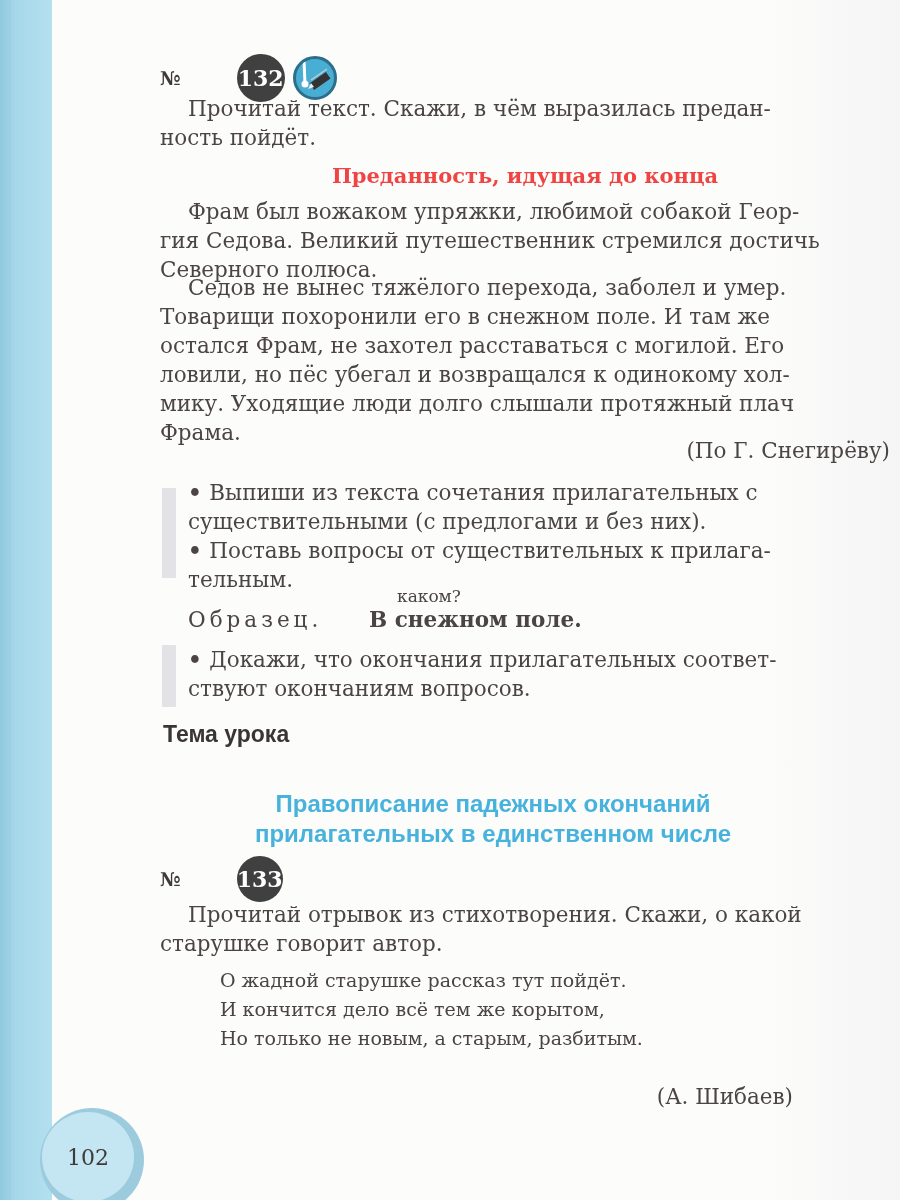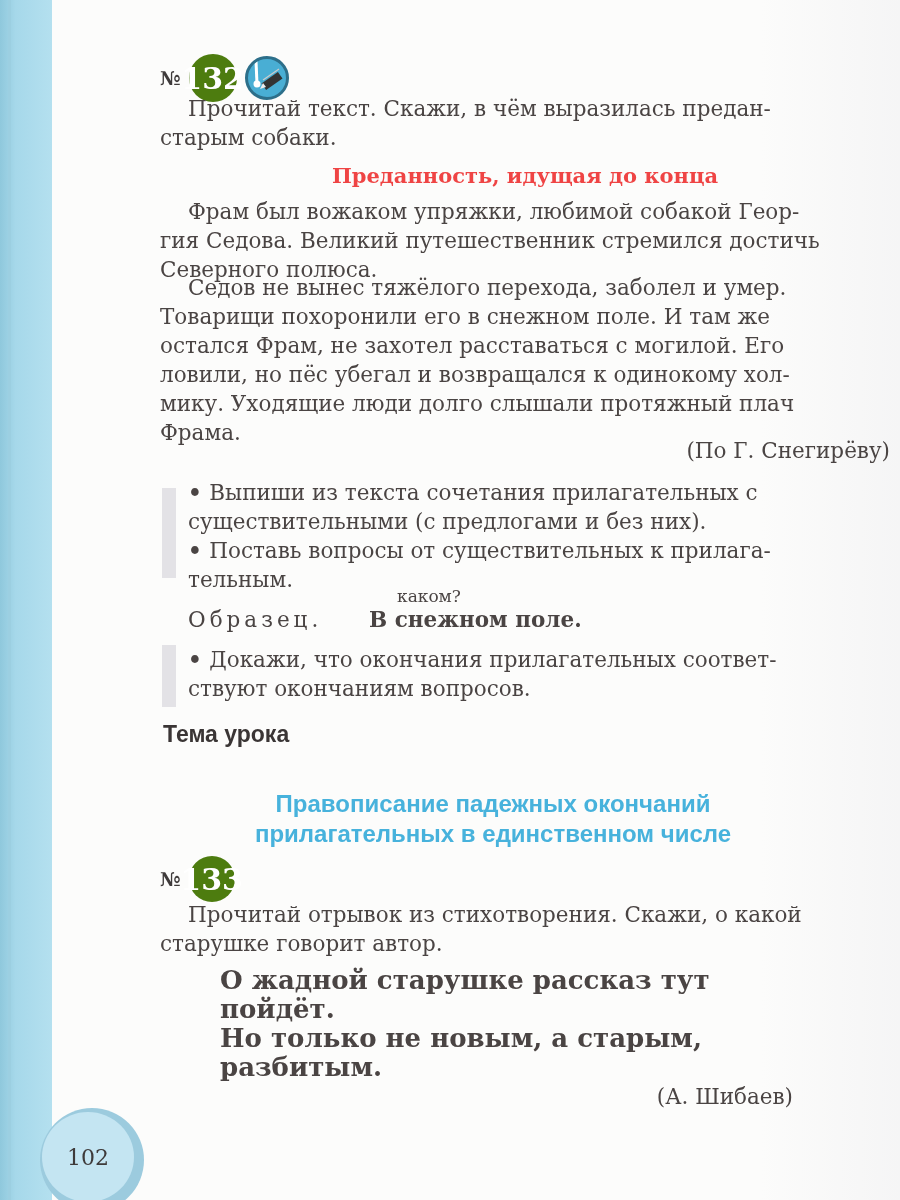--- a/index.html
+++ b/index.html
@@ -23,40 +23,41 @@
   }
   .ghost {
     position: absolute; right: 0; top: 0; width: 140px; height: 1200px;
     background: linear-gradient(90deg, rgba(255,255,255,0) 0%, rgba(238,238,240,0.5) 100%);
   }
   .abs { position: absolute; }
   .ex-head { display: flex; align-items: center; }
   .num-sign { font-weight: bold; font-size: 19px; color: #3e3a3a; margin-right: 8px; }
   .num-badge {
     width: 48px; height: 48px; border-radius: 50%;
-    background: #4d7c0f; color: #fff; font-weight: bold; font-size: 30px;
+    background: #404040; color: #fff; font-weight: bold; font-size: 22px;
     display: flex; align-items: center; justify-content: center;
     font-family: "DejaVu Serif", serif;
+    margin-left: 48px;
   }
   .pen-icon {
     width: 44px; height: 44px; border-radius: 50%; margin-left: 8px;
     background: #49aed4; border: 3px solid #2d6f8a; box-sizing: border-box;
     position: relative; overflow: hidden;
   }
   .body-text { font-size: 21.5px; line-height: 29px; color: #4a4443; }
   .indent { text-indent: 28px; }
   .story-title { font-weight: bold; font-size: 21px; text-align: center; color: #ef4444; }
   .right { text-align: right; }
   .bullet::before { content: "• "; font-weight: bold; }
   .bar-mark { position: absolute; left: 162px; width: 14px; background: #e3e2e6; }
   .sans-head { font-family: "Liberation Sans", sans-serif; font-weight: bold; }
   .topic-label { font-size: 23px; color: #3a3535; }
   .topic-title { font-size: 24px; color: #47b2dc; line-height: 30px; }
   .sample-wide { letter-spacing: 4px; }
-  .poem { font-size: 26px; line-height: 29px; font-weight: bold; }
+  .poem { font-size: 19px; line-height: 29px; }
   .page-num-outer {
     position: absolute; left: 40px; top: 1108px; width: 104px; height: 104px; border-radius: 50%;
     background: #9ccbde;
   }
   .page-num-inner {
     position: absolute; left: 42px; top: 1112px; width: 92px; height: 90px; border-radius: 50%;
     background: #c4e5f2; display: flex; align-items: center; justify-content: center;
     font-size: 22px; color: #3e3a3a;
   }
 </style>
@@ -79,21 +80,21 @@
       <line x1="9" y1="25" x2="8" y2="2" stroke="#fff" stroke-width="3"></line>
       <rect x="14" y="18" width="20" height="8" transform="rotate(-35 24 22)" fill="#333"></rect>
       <line x1="15" y1="21" x2="31" y2="10" stroke="#ccc" stroke-width="1.2"></line>
       <polygon points="12,30 15,24 18,28" fill="#eee"></polygon>
     </svg>
   </span>
 </div>
 
 <div class="abs body-text indent" style="left:160px; top:94px; width:730px;">
   <div>Прочитай текст. Скажи, в чём выразилась предан-</div>
-  <div style="text-indent:0">старым собаки.</div>
+  <div style="text-indent:0">ность пойдёт.</div>
 </div>
 
 <div class="abs story-title" style="left:160px; top:163px; width:730px;">Преданность, идущая до конца</div>
 
 <div class="abs body-text" style="left:160px; top:197px; width:730px;">
   <div style="padding-left:28px">Фрам был вожаком упряжки, любимой собакой Геор-</div>
   <div>гия Седова. Великий путешественник стремился достичь</div>
   <div>Северного полюса.</div>
 </div>
 
@@ -144,18 +145,19 @@
   <span class="num-badge" style="width:46px;height:46px;">133</span>
 </div>
 
 <div class="abs body-text" style="left:160px; top:900px; width:740px;">
   <div style="padding-left:28px">Прочитай отрывок из стихотворения. Скажи, о какой</div>
   <div>старушке говорит автор.</div>
 </div>
 
 <div class="abs poem" style="left:220px; top:966px; width:600px;">
   <div>О жадной старушке рассказ тут пойдёт.</div>
+  <div>И кончится дело всё тем же корытом,</div>
   <div>Но только не новым, а старым, разбитым.</div>
 </div>
 <div class="abs body-text right" style="left:500px; top:1082px; width:293px;">(А. Шибаев)</div>
 
 <div class="page-num-outer"></div>
 <div class="page-num-inner">102</div>
 
 </body></html>

